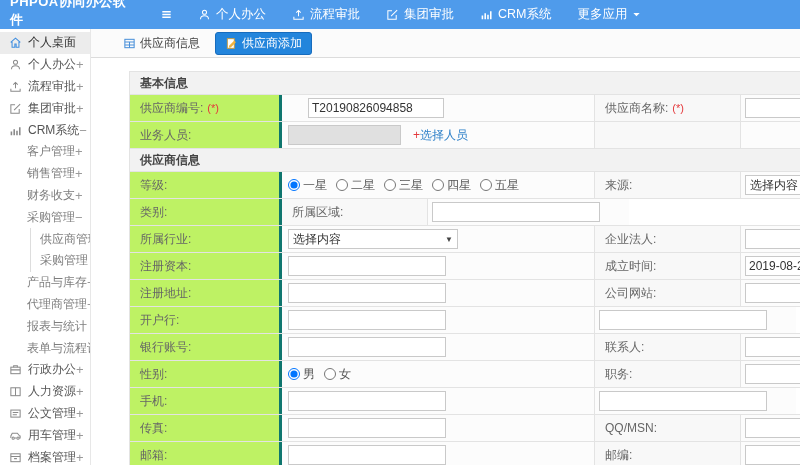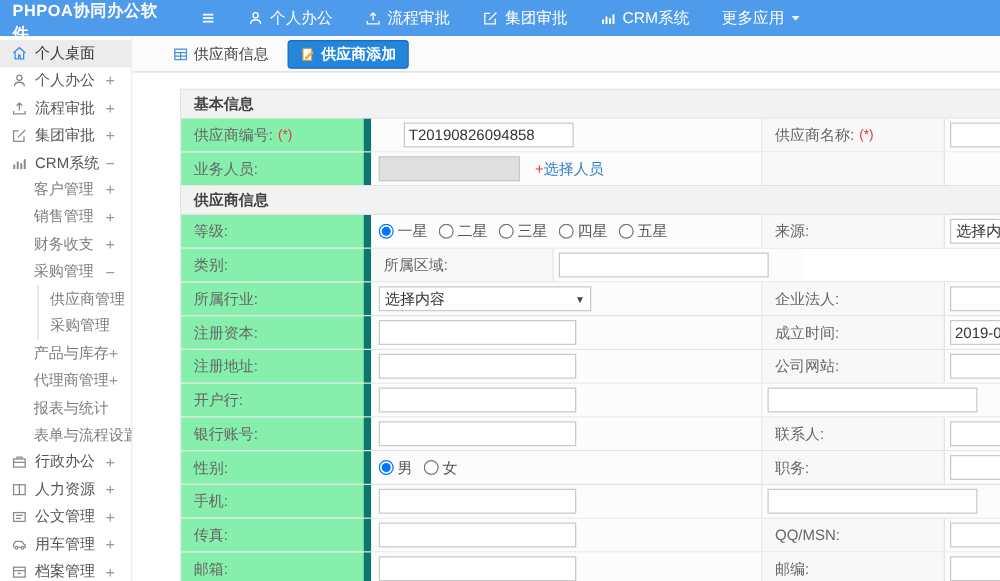--- a/index.html
+++ b/index.html
@@ -2,51 +2,51 @@
 <html><head>
 <meta charset="utf-8">
 <style>
   html,body{margin:0;padding:0;}
   body{
     width:800px;height:465px;overflow:hidden;background:#fff;
     font-family:"Liberation Sans","DejaVu Sans",sans-serif;
     font-size:12px;color:#555;
   }
   
-  .topbar{height:29px;background:#4f9beb;display:flex;align-items:flex-start;color:#fff;}
+  .topbar{height:29px;background:#4f9beb;display:flex;align-items:flex-end;color:#fff;}
   .logo{font-size:13px;font-weight:bold;padding:0 10px;width:128px;letter-spacing:.5px;}
   .menu-btn{display:flex;align-items:center;padding:0 12px;height:100%;cursor:pointer;}
   .topnav{display:flex;align-items:center;height:100%;}
   .nav-item{display:flex;align-items:center;gap:5px;padding:0 13px;height:100%;font-size:12.5px;cursor:pointer;white-space:nowrap;}
   .nav-item .icon,.menu-btn .icon{display:flex;align-items:center;}
   .icon svg{display:block;}
   
   .layout{display:flex;height:436px;}
-  .sidebar{width:106px;background:#fff;border-right:1px solid #e7e7e7;padding-top:3px;box-sizing:border-box;overflow:hidden;}
+  .sidebar{width:91px;background:#fff;border-right:1px solid #e7e7e7;padding-top:3px;box-sizing:border-box;overflow:hidden;}
   .sb-item{display:flex;align-items:center;height:21.8px;cursor:pointer;color:#555;white-space:nowrap;}
   .sb-item .icon{color:#8a8a8a;margin-right:6px;display:flex;align-items:center;}
   .sb-item.lv0{padding-left:9px;}
   .sb-item.lv1{padding-left:27px;color:#7e7e7e;}
   .sb-item.lv2{margin-left:30px;border-left:1px solid #ddd;padding-left:9px;color:#7e7e7e;}
   .sb-item.active{background:#ececec;color:#333;}
   .sb-item.active .icon{color:#3f8ee0;}
   .exp{margin-left:auto;padding-right:13px;color:#999;font-size:13px;}
   
   .main{flex:1;background:#fff;overflow:hidden;}
   .tabbar{height:28px;background:#fbfbfb;border-bottom:1px solid #dcdcdc;display:flex;align-items:center;padding-left:26px;gap:9px;}
   .tab{display:flex;align-items:center;gap:4px;color:#444;cursor:pointer;padding:3px 6px;}
   .tab .icon{color:#4a90d9;}
-  .tab.active{background:#2385dc;border:1px solid #176cbd;border-radius:3px;color:#fff;padding:2px 9px;font-weight:bold;}
+  .tab.active{background:#2385dc;border:1px solid #176cbd;border-radius:3px;color:#fff;padding:2px 9px;}
   
   .form-wrap{margin:13px 0 0 38px;}
   .form-table{width:812px;border:1px solid #e3e3e3;border-bottom:none;}
   .fhead{height:22px;background:#f2f2f2;border-bottom:1px solid #e3e3e3;display:flex;align-items:center;padding-left:10px;color:#444;font-weight:bold;}
   .frow{display:flex;border-bottom:1px solid #e3e3e3;height:26px;}
   .cell{box-sizing:border-box;display:flex;align-items:center;overflow:hidden;}
-  .c0{width:152px;background:#86efac;border-right:6px solid #0f766e;padding-left:10px;text-align:center;}
+  .c0{width:152px;background:#bef264;border-right:3px solid #0f766e;padding-left:10px;text-align:center;}
   .c1{width:313px;background:#fcfcfc;border-right:1px solid #e3e3e3;padding-left:6px;}
   .c2{width:146px;background:#f8f8f8;border-right:1px solid #e3e3e3;padding-left:10px;}
   .c3{width:201px;background:#fcfcfc;padding-left:4px;}
   .lbl-text{color:#666;}
   .req{color:#e4393c;margin-left:4px;font-size:11px;}
   .finput{height:18px;border:1px solid #c9c9c9;background:#fff;font-size:12px;color:#333;
           padding:0 3px;width:150px;font-family:inherit;}
   .finput.gray{background:#e0e0e0;}
   .plus{color:#e4393c;margin-left:12px;}
   .flink{color:#2f81c9;text-decoration:none;cursor:pointer;font-family:Liberation Serif, serif;}

